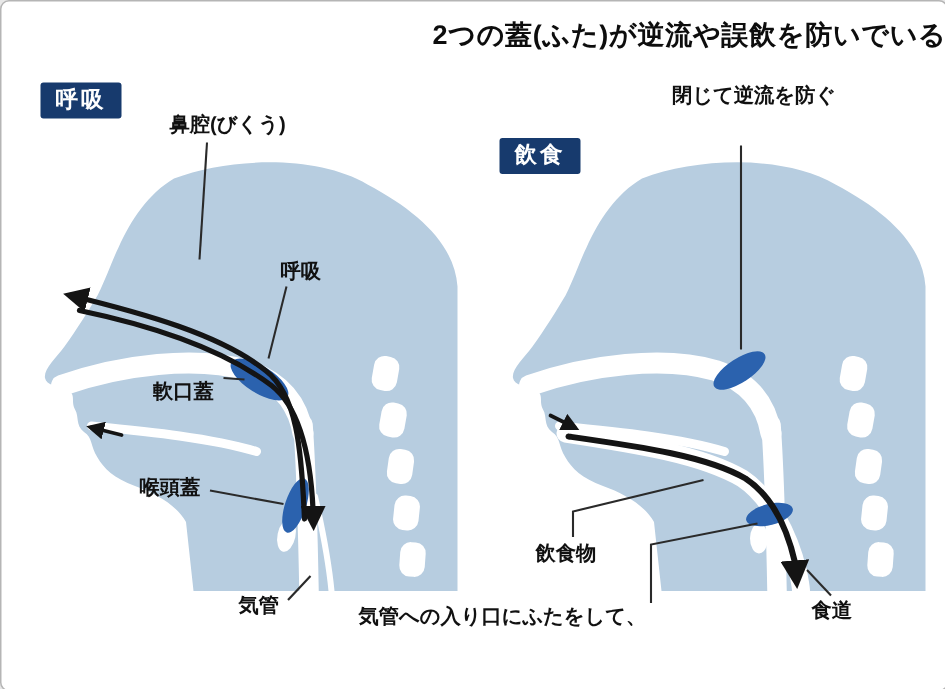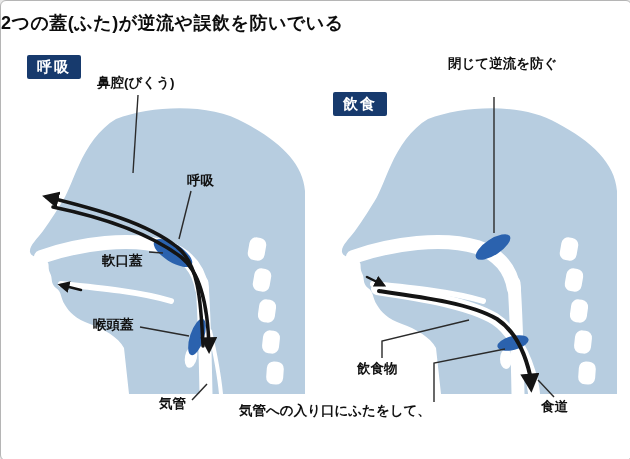--- a/index.html
+++ b/index.html
@@ -9,32 +9,32 @@
     --badge-text:#ffffff;
   }
   html,body{margin:0;padding:0;background:#e8e8e8;font-family:"Liberation Sans",sans-serif;}
   .stage{
     position:relative;width:630px;height:459px;background:#fff;
     border:1px solid #b5b5b5;border-radius:6px;overflow:hidden;margin:0 auto;
     color:#111;
   }
   .stage svg{position:absolute;left:0;top:0;}
   .title{
-    position:absolute;left:0;top:10px;width:100%;text-align:left;
+    position:absolute;left:0;top:10px;width:100%;text-align:right;
     font-size:18px;font-weight:800;letter-spacing:.5px;color:#0d0d0d;
   }
   .badge{
     position:absolute;background:var(--badge-bg);color:var(--badge-text);
     font-size:15px;font-weight:700;padding:3px 10px;letter-spacing:2px;border-radius:2px;
     line-height:1.2;
   }
   .badge.breath{left:26px;top:54px;}
   .badge.eat{left:332px;top:54px;margin-top:37px;}
   .lbl{position:absolute;font-size:13.5px;font-weight:600;white-space:nowrap;line-height:1.4;}
-  .lbl.nasal{left:96px;top:73px;}
+  .lbl.nasal{left:112px;top:73px;}
   .lbl.breathing{left:186px;top:171px;}
   .lbl.softpalate{left:101px;top:241px;margin-top:10px;}
   .lbl.epiglottis{left:92px;top:315px;}
   .lbl.trachea{left:158px;top:394px;}
   .lbl.food{left:356px;top:359px;}
   .lbl.esophagus{left:540px;top:397px;}
   .note{position:absolute;font-size:13.5px;font-weight:600;line-height:1.4;white-space:nowrap;}
   .note.nasalnote{left:447px;top:54px;}
   .note.trachnote{left:238px;top:401px;}
   .head{fill:var(--head-fill);}

